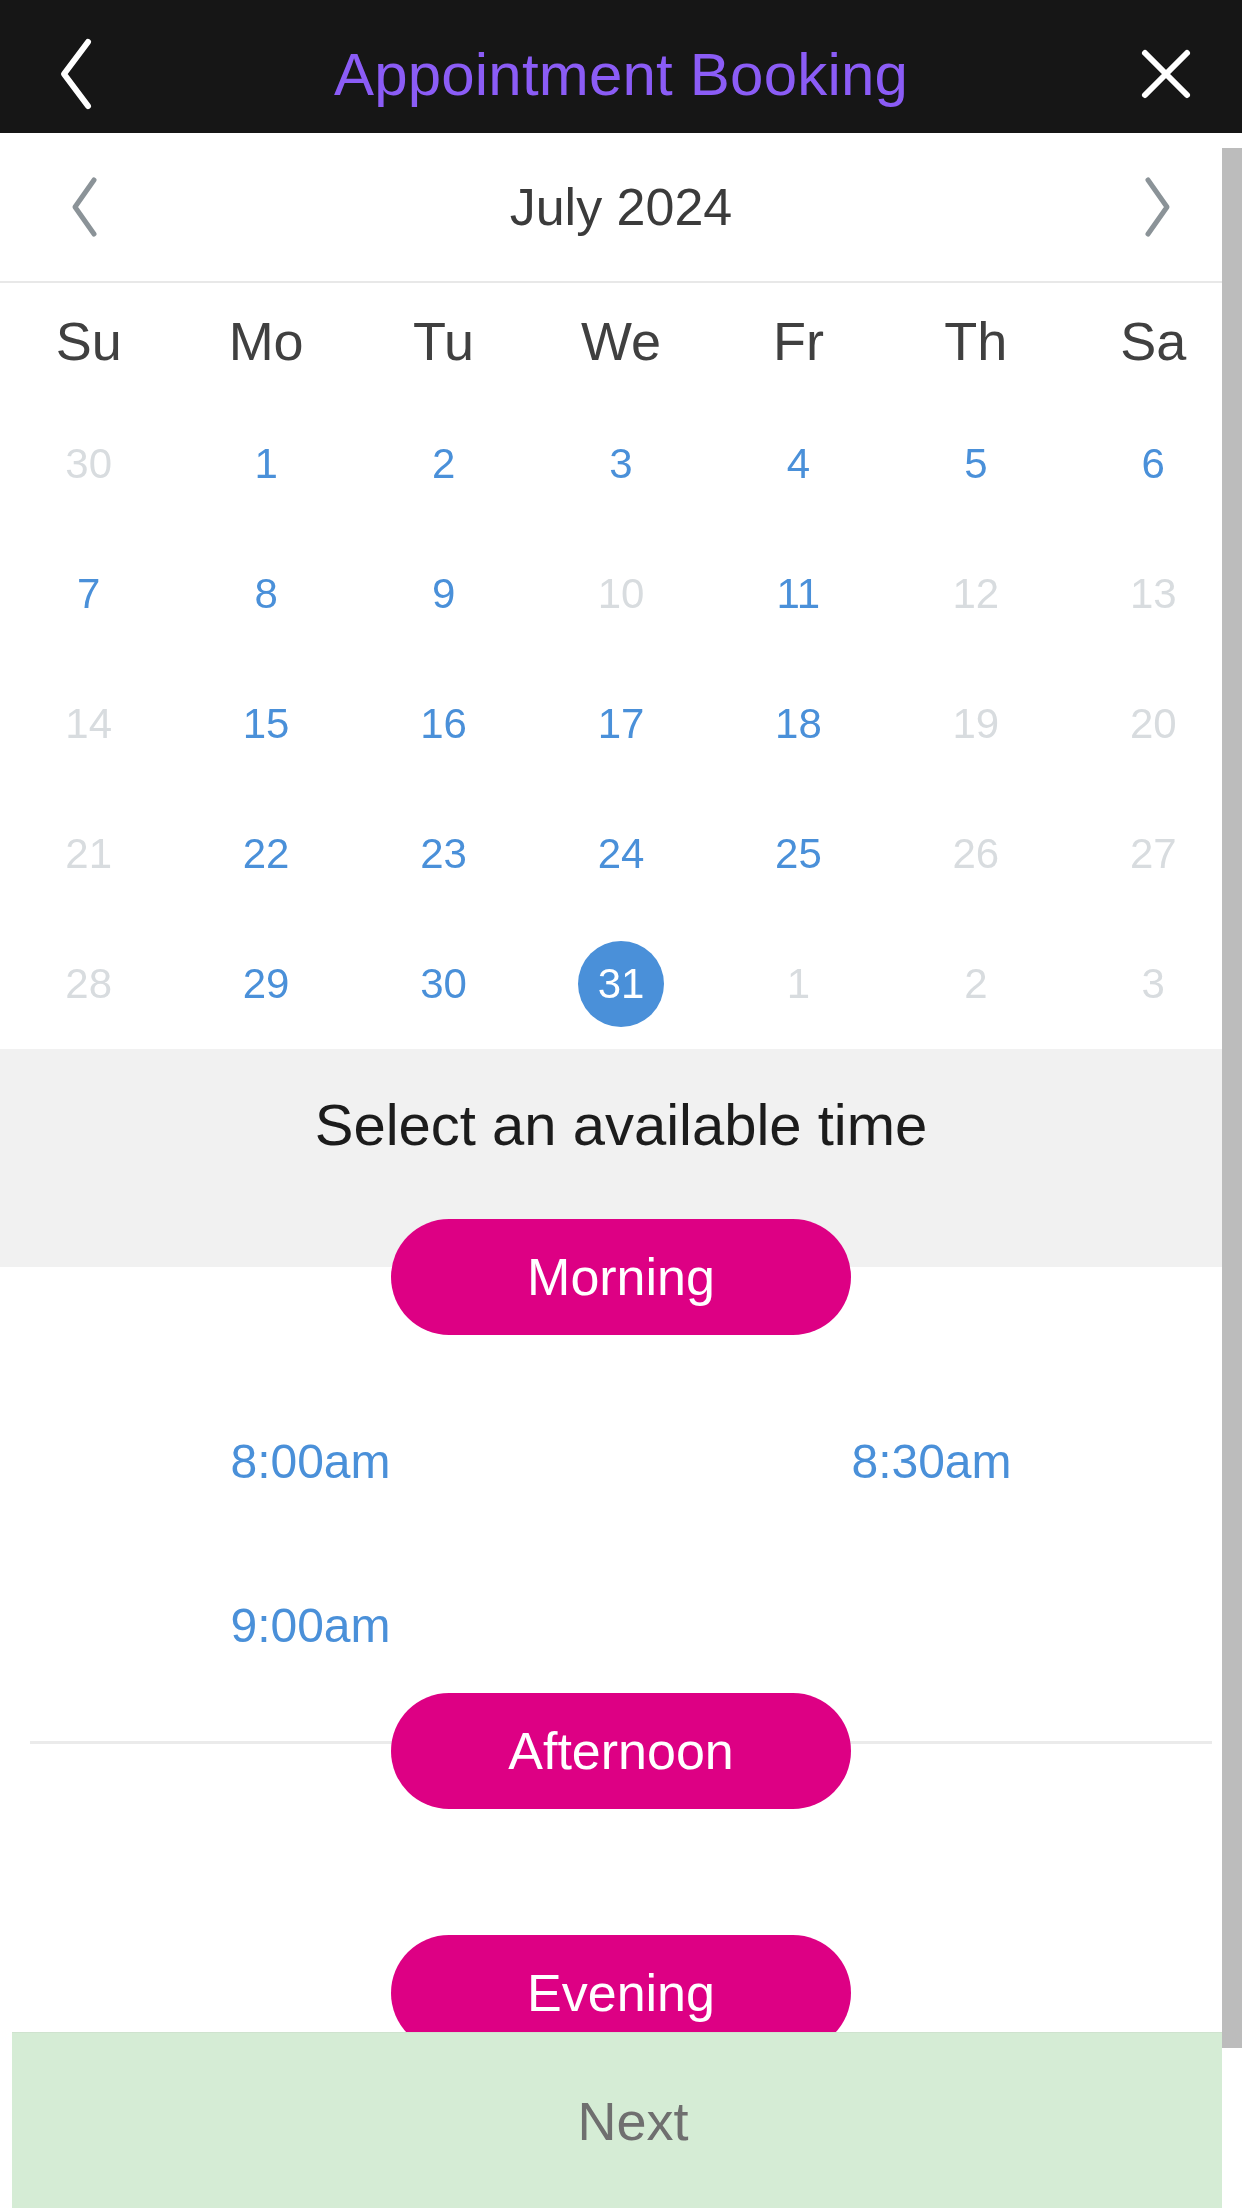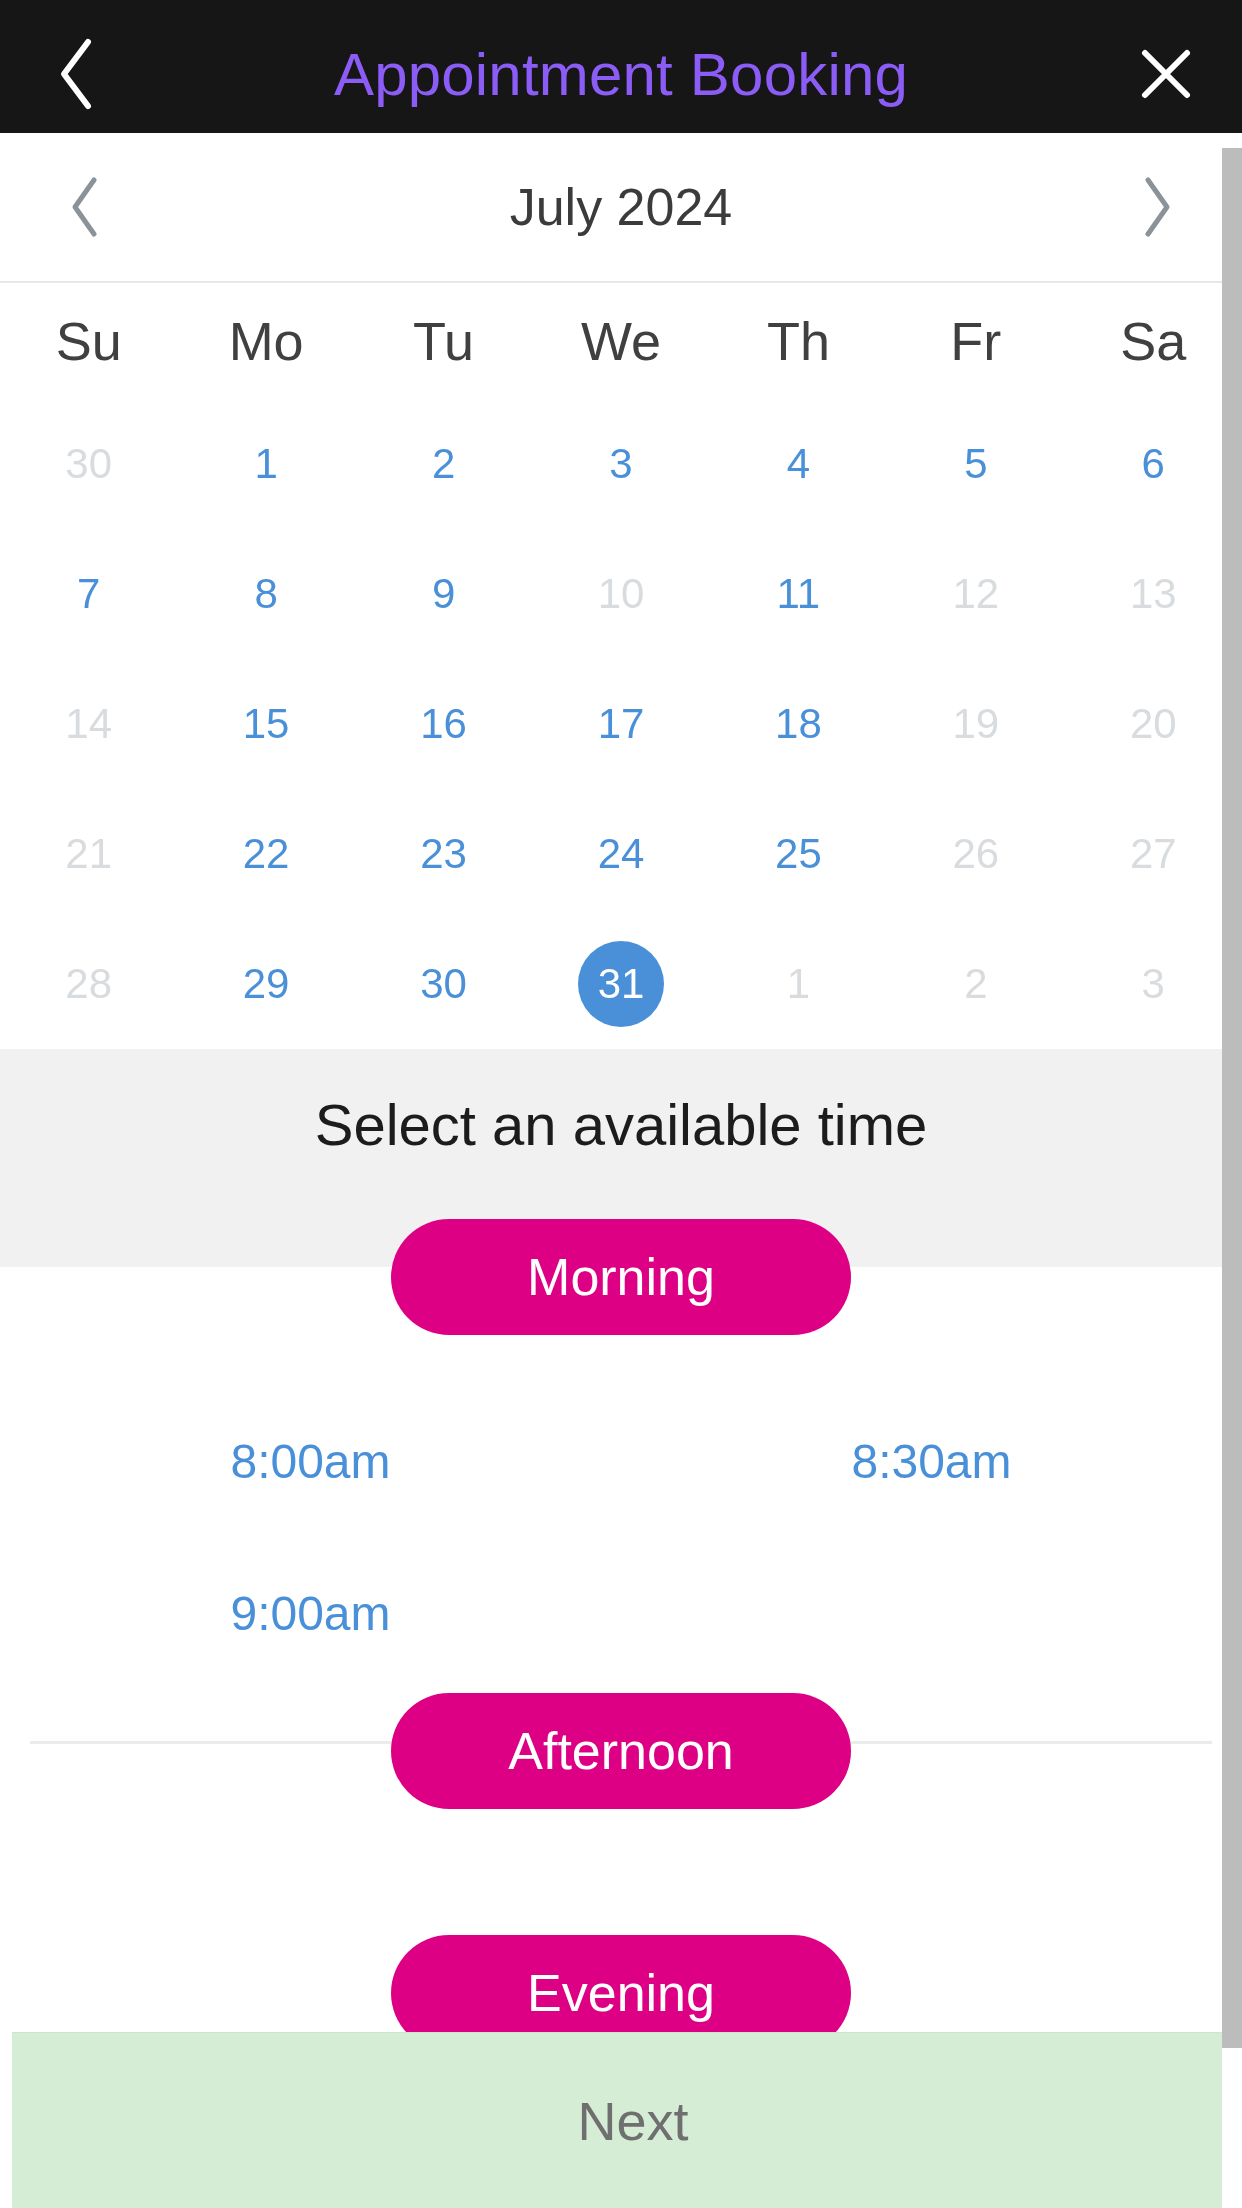--- a/index.html
+++ b/index.html
@@ -200,21 +200,21 @@
     justify-content: center;
     font-size: 52px;
     font-weight: 400;
     cursor: pointer;
     z-index: 5;
     box-sizing: border-box;
   }
   .slot-grid {
     display: grid;
     grid-template-columns: 1fr 1fr;
-    row-gap: 0;
+    row-gap: 12px;
   }
   .slot {
     height: 152px;
     display: flex;
     align-items: center;
     justify-content: center;
     font-size: 48px;
     color: #4a90d9;
     cursor: pointer;
   }
@@ -312,22 +312,22 @@
     </div>
 
     <div class="hairline"></div>
 
     <div class="calendar">
       <div class="weekrow dowrow">
         <div class="dow">Su</div>
         <div class="dow">Mo</div>
         <div class="dow">Tu</div>
         <div class="dow">We</div>
+        <div class="dow">Fr</div>
         <div class="dow">Th</div>
-        <div class="dow">Fr</div>
         <div class="dow">Sa</div>
       </div>
       <div id="calendar-weeks">
           <div class="weekrow daysrow">
             <div class="day disabled">
               <span class="daynum">30</span>
             </div>
             <div class="day enabled">
               <span class="daynum">1</span>
             </div>

